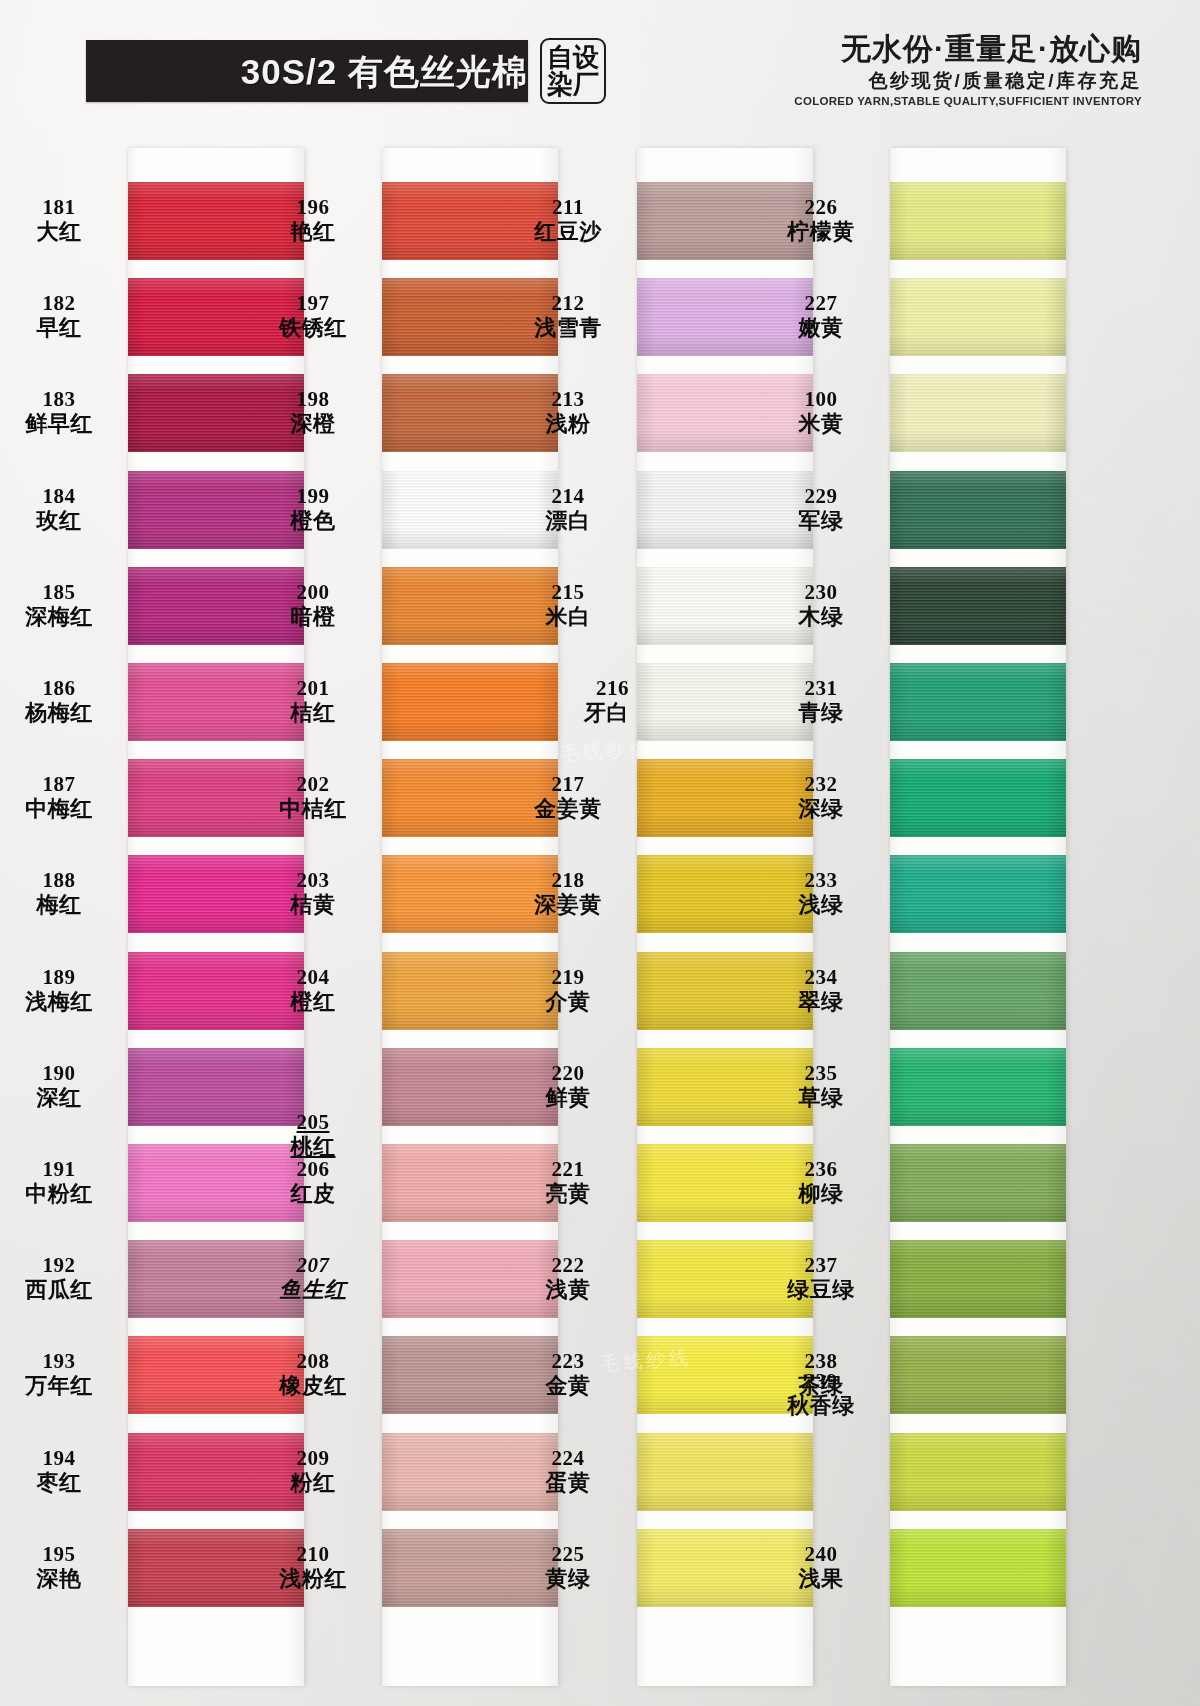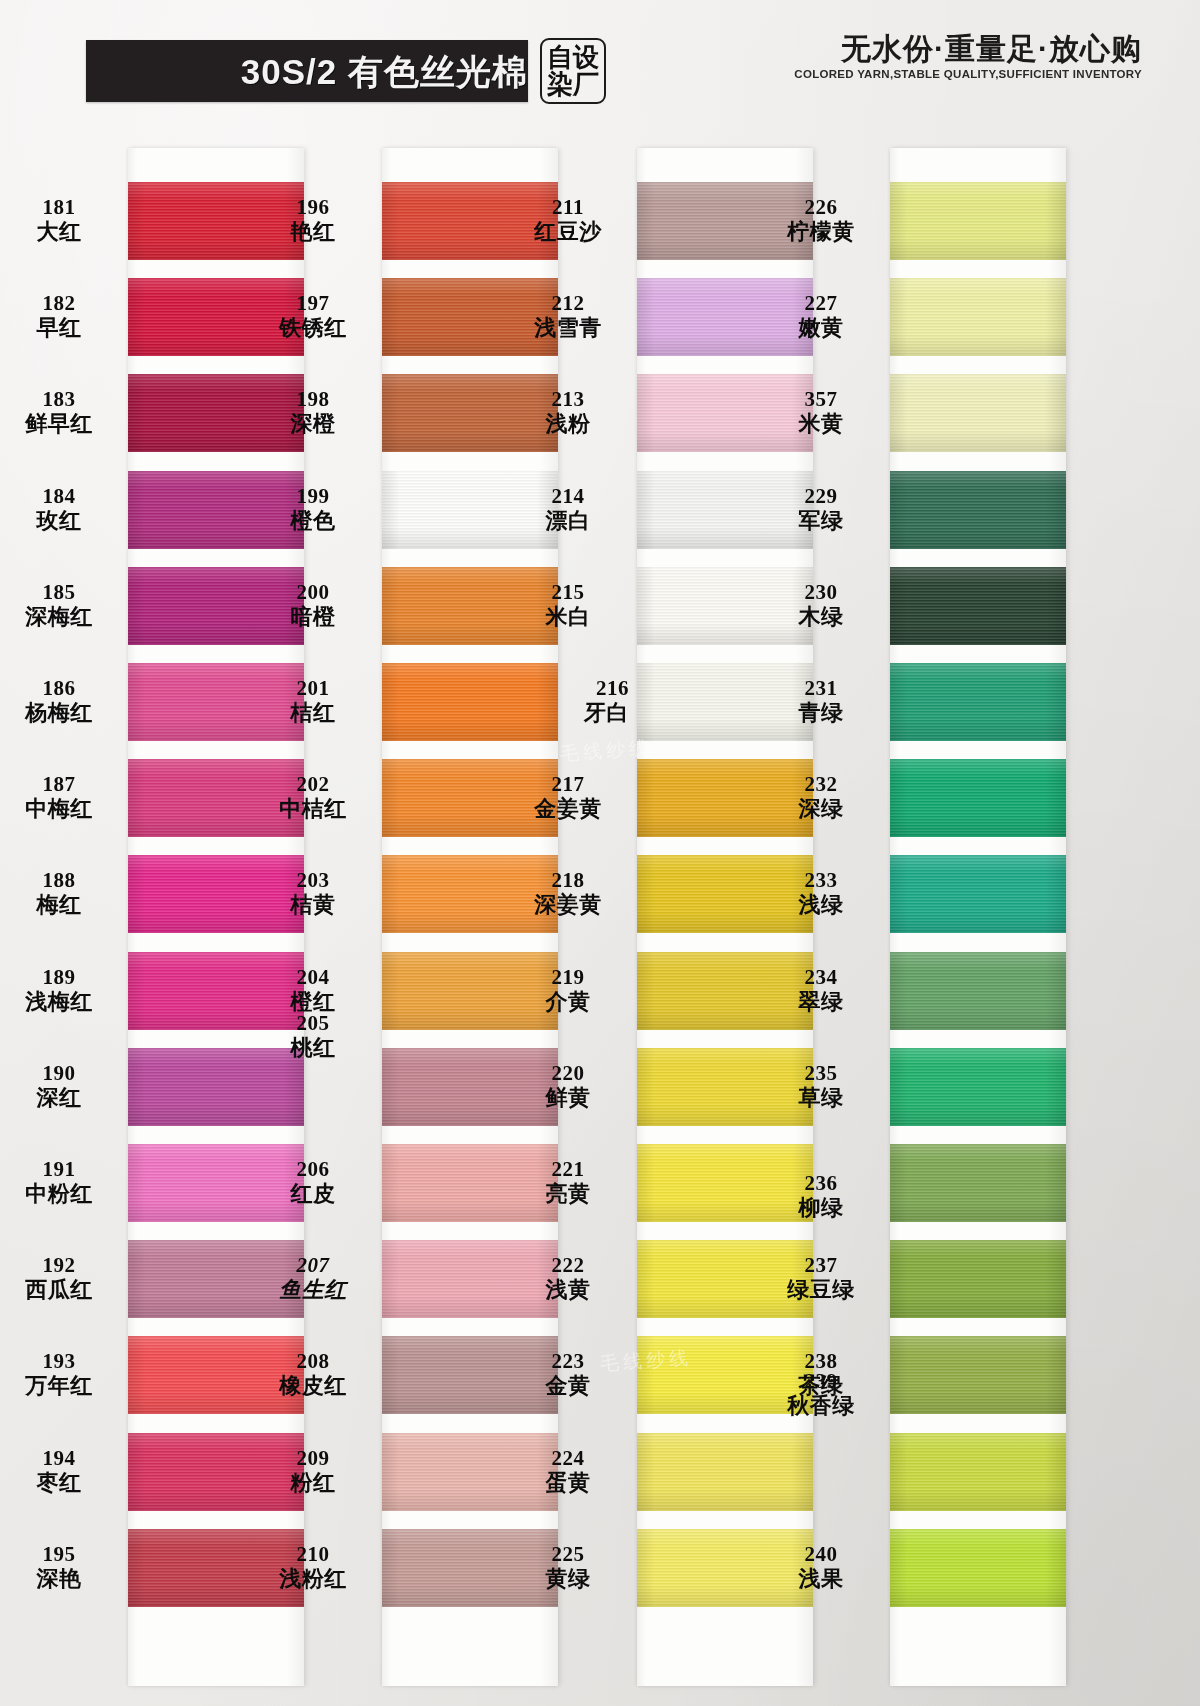--- a/index.html
+++ b/index.html
@@ -173,20 +173,21 @@
 <div class="header">
   <div class="title-plate">
     <div class="title-text">30S/2 有色丝光棉</div>
   </div>
   <div class="factory-badge">
     <span>自设</span>
     <span>染厂</span>
   </div>
   <div class="slogan">
     <div class="slogan-main">无水份·重量足·放心购</div>
+    <div class="slogan-sub">色纱现货/质量稳定/库存充足</div>
     <div class="slogan-en">COLORED YARN,STABLE QUALITY,SUFFICIENT INVENTORY</div>
   </div>
 </div>
 
 <div class="grid" id="grid">
     <div class="column col-0">
       <div class="strip" style="height: 1538px; top: 10px;"></div>
       <div class="swatch" title="181 大红" style="top: 44px; height: 78px; background: rgb(216, 31, 51);">
         <div class="fill"></div>
         <div class="sheen"></div>
@@ -379,21 +380,21 @@
         <div class="sheen"></div>
       </div>
       <div class="label label-left" style="top: 827.6px;">
         <div class="code">204</div>
         <div class="name">橙红</div>
       </div>
       <div class="swatch" title="205 桃红" style="top: 909.8px; height: 78px; background: rgb(195, 132, 143);">
         <div class="fill"></div>
         <div class="sheen"></div>
       </div>
-      <div class="label label-left" style="top: 874px;">
+      <div class="label label-left" style="top: 973px; text-decoration: underline;">
         <div class="code">205</div>
         <div class="name">桃红</div>
       </div>
       <div class="swatch" title="206 红皮" style="top: 1006px; height: 78px; background: rgb(239, 169, 166);">
         <div class="fill"></div>
         <div class="sheen"></div>
       </div>
       <div class="label label-left" style="top: 1020px;">
         <div class="code">206</div>
         <div class="name">红皮</div>
@@ -570,21 +571,21 @@
       </div>
       <div class="label label-left" style="top: 154.2px;">
         <div class="code">227</div>
         <div class="name">嫩黄</div>
       </div>
       <div class="swatch" title="228 米黄" style="top: 236.4px; height: 78px; background: rgb(240, 240, 187);">
         <div class="fill"></div>
         <div class="sheen"></div>
       </div>
       <div class="label label-left" style="top: 250.4px;">
-        <div class="code">357</div>
+        <div class="code">100</div>
         <div class="name">米黄</div>
       </div>
       <div class="swatch" title="229 军绿" style="top: 332.6px; height: 78px; background: rgb(45, 107, 82);">
         <div class="fill"></div>
         <div class="sheen"></div>
       </div>
       <div class="label label-left" style="top: 346.6px;">
         <div class="code">229</div>
         <div class="name">军绿</div>
       </div>
@@ -633,21 +634,21 @@
         <div class="sheen"></div>
       </div>
       <div class="label label-left" style="top: 923.8px;">
         <div class="code">235</div>
         <div class="name">草绿</div>
       </div>
       <div class="swatch" title="236 柳绿" style="top: 1006px; height: 78px; background: rgb(125, 168, 82);">
         <div class="fill"></div>
         <div class="sheen"></div>
       </div>
-      <div class="label label-left" style="top: 1020px; margin-top: 14px;">
+      <div class="label label-left" style="top: 1020px;">
         <div class="code">236</div>
         <div class="name">柳绿</div>
       </div>
       <div class="swatch" title="237 绿豆绿" style="top: 1102.2px; height: 78px; background: rgb(132, 171, 60);">
         <div class="fill"></div>
         <div class="sheen"></div>
       </div>
       <div class="label label-left" style="top: 1116.2px;">
         <div class="code">237</div>
         <div class="name">绿豆绿</div>

